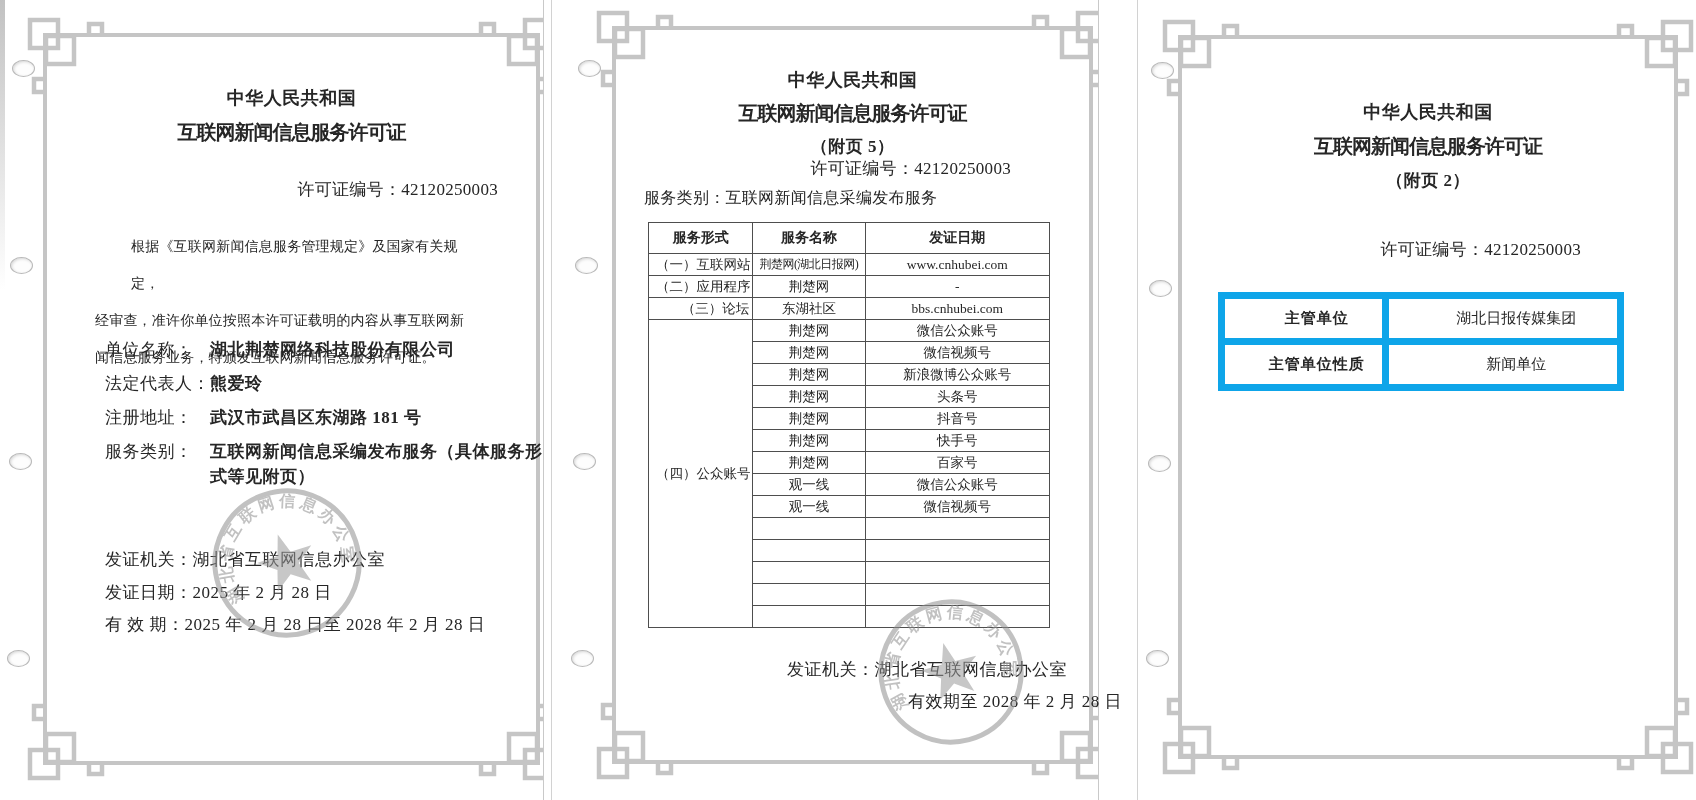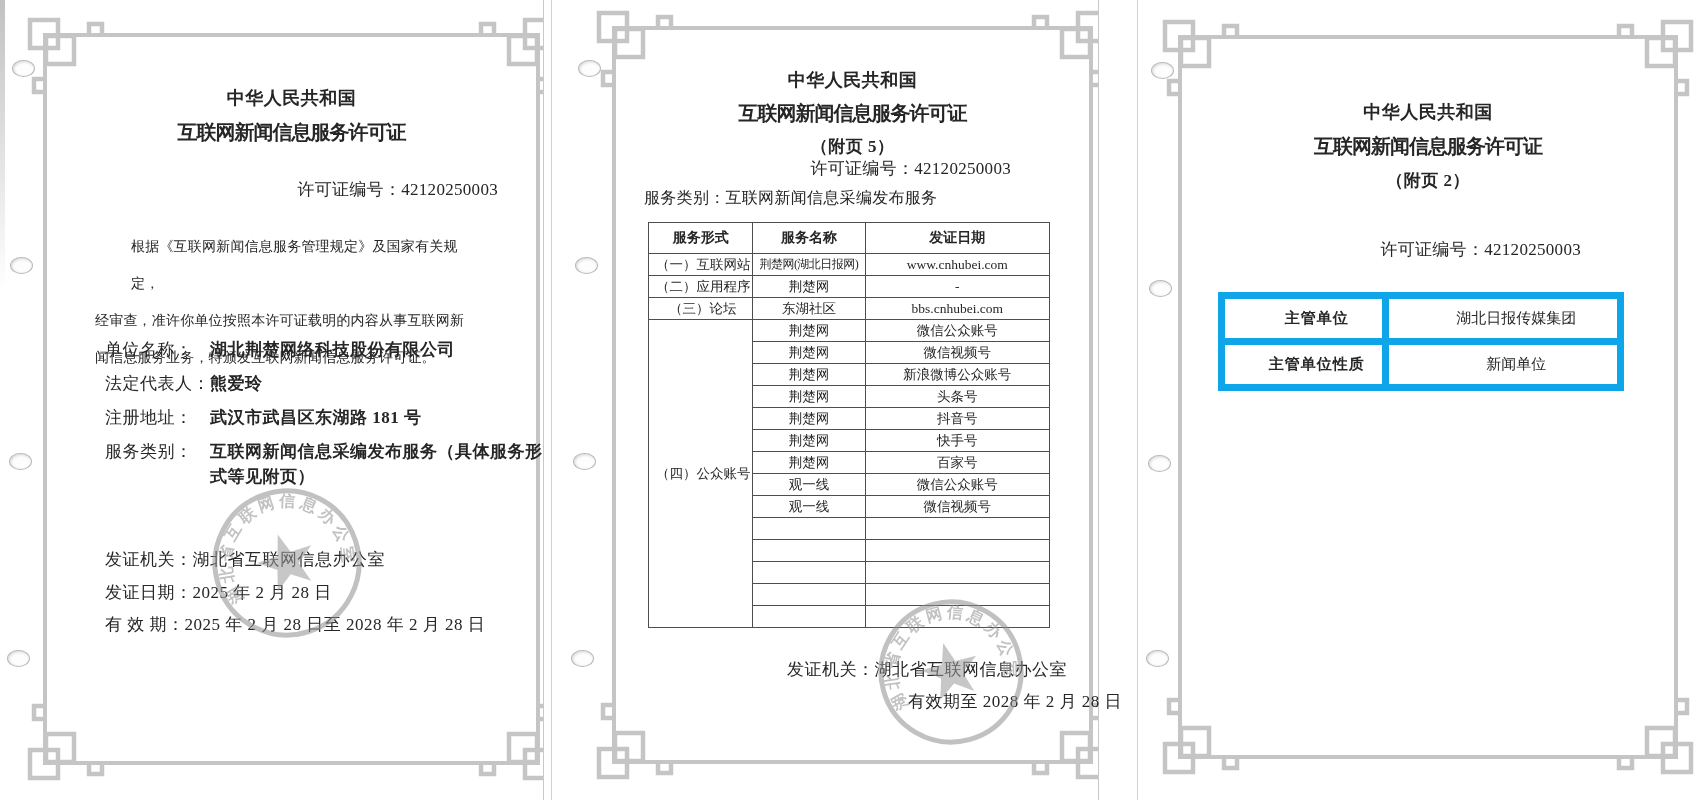--- a/index.html
+++ b/index.html
@@ -28,21 +28,21 @@
   .fieldrow .flabel{width:105px;flex:0 0 105px;white-space:nowrap;}
   .fieldrow .fvalue{white-space:nowrap;font-weight:bold;}
   .footline{position:absolute;left:105px;font-size:17px;letter-spacing:.5px;white-space:nowrap;}
   .stamp{position:absolute;pointer-events:none;}
   
   .svc-table{position:absolute;left:96px;top:222px;width:402px;border-collapse:collapse;
     table-layout:fixed;font-size:13.5px;}
   .svc-table th,.svc-table td{border:1px solid #4e4e4e;padding:0 3px;text-align:center;overflow:hidden;white-space:nowrap;}
   .svc-table th{height:30px;font-size:14px;font-weight:bold;}
   .svc-table td{height:21px;}
-  .svc-table .cform{text-align:center;padding-left:7px;}
+  .svc-table .cform{text-align:right;padding-left:7px;}
   .svc-table .tight{font-size:12px;letter-spacing:-.5px;}
   .svc-line{position:absolute;font-size:16px;letter-spacing:.3px;white-space:nowrap;}
   
   .info-table{position:absolute;left:80px;top:292px;width:406px;border-collapse:collapse;
     table-layout:fixed;font-size:15px;}
   .info-table td{border:7px solid #0ea5e9;height:37px;text-align:center;padding-left:28px;}
   .info-table .ilabel{font-weight:bold;letter-spacing:1px;}
   .defs-holder{position:absolute;width:0;height:0;overflow:hidden;}
 </style>
 </head>

